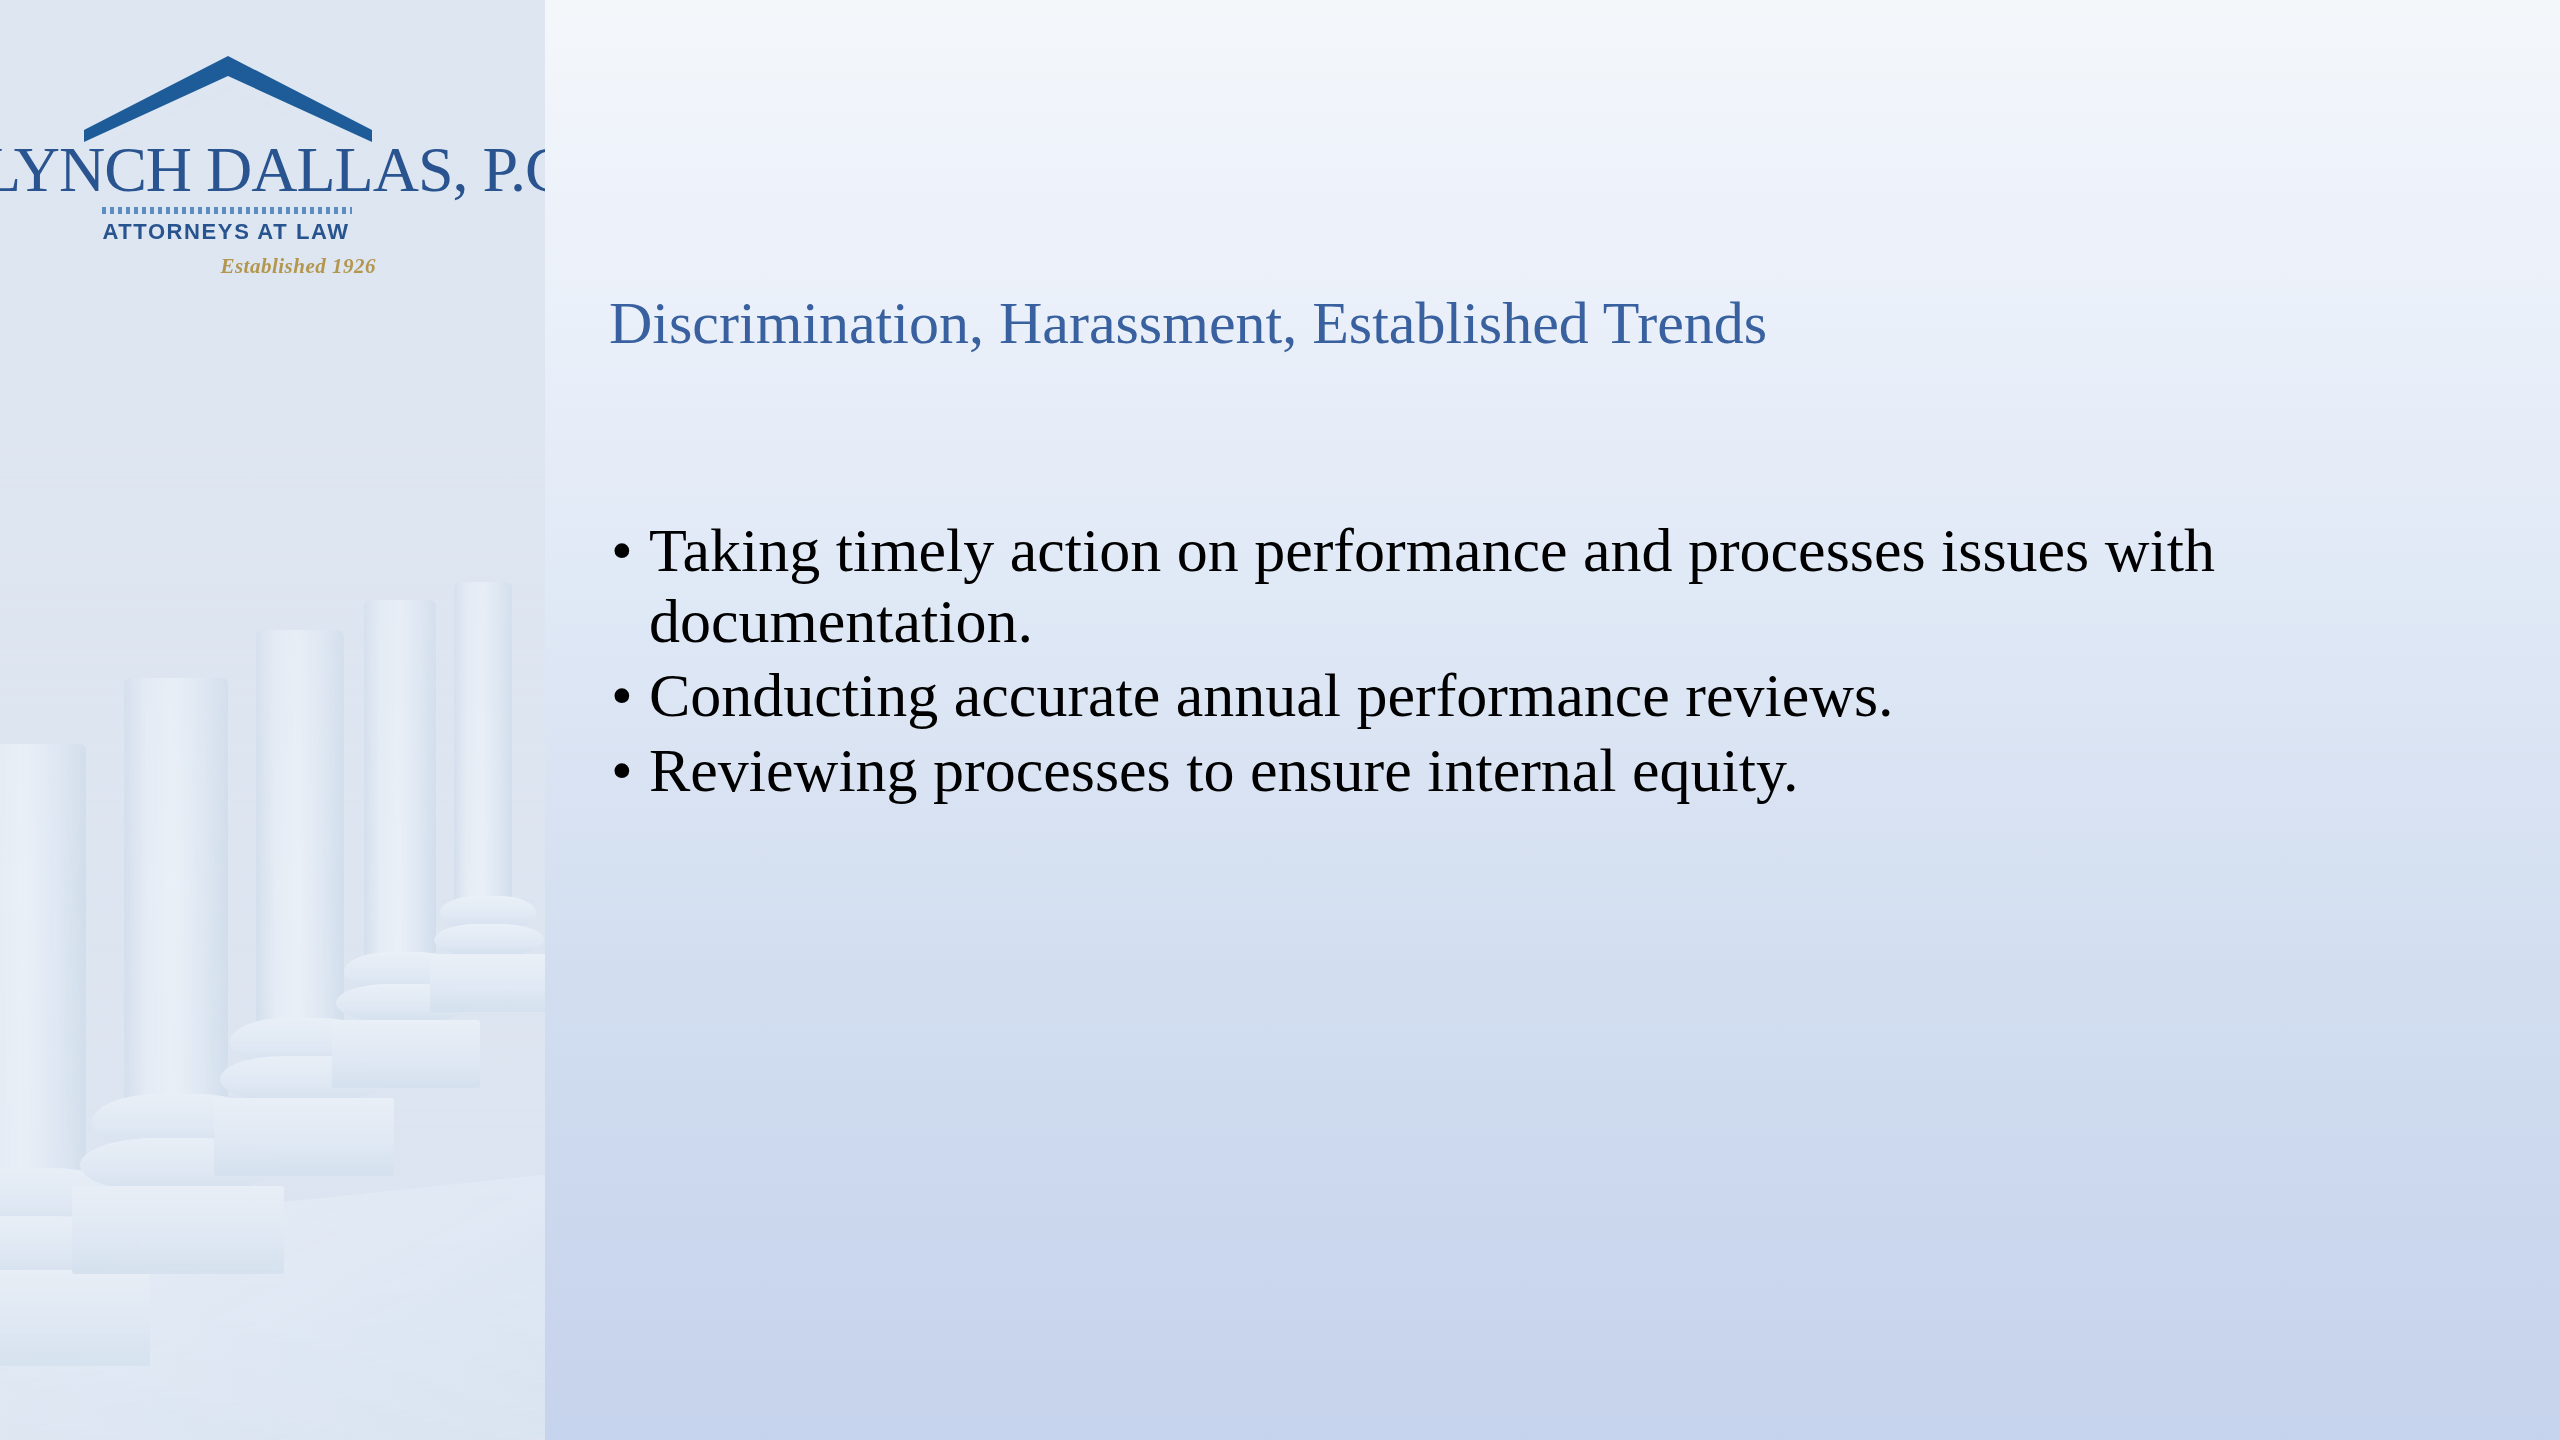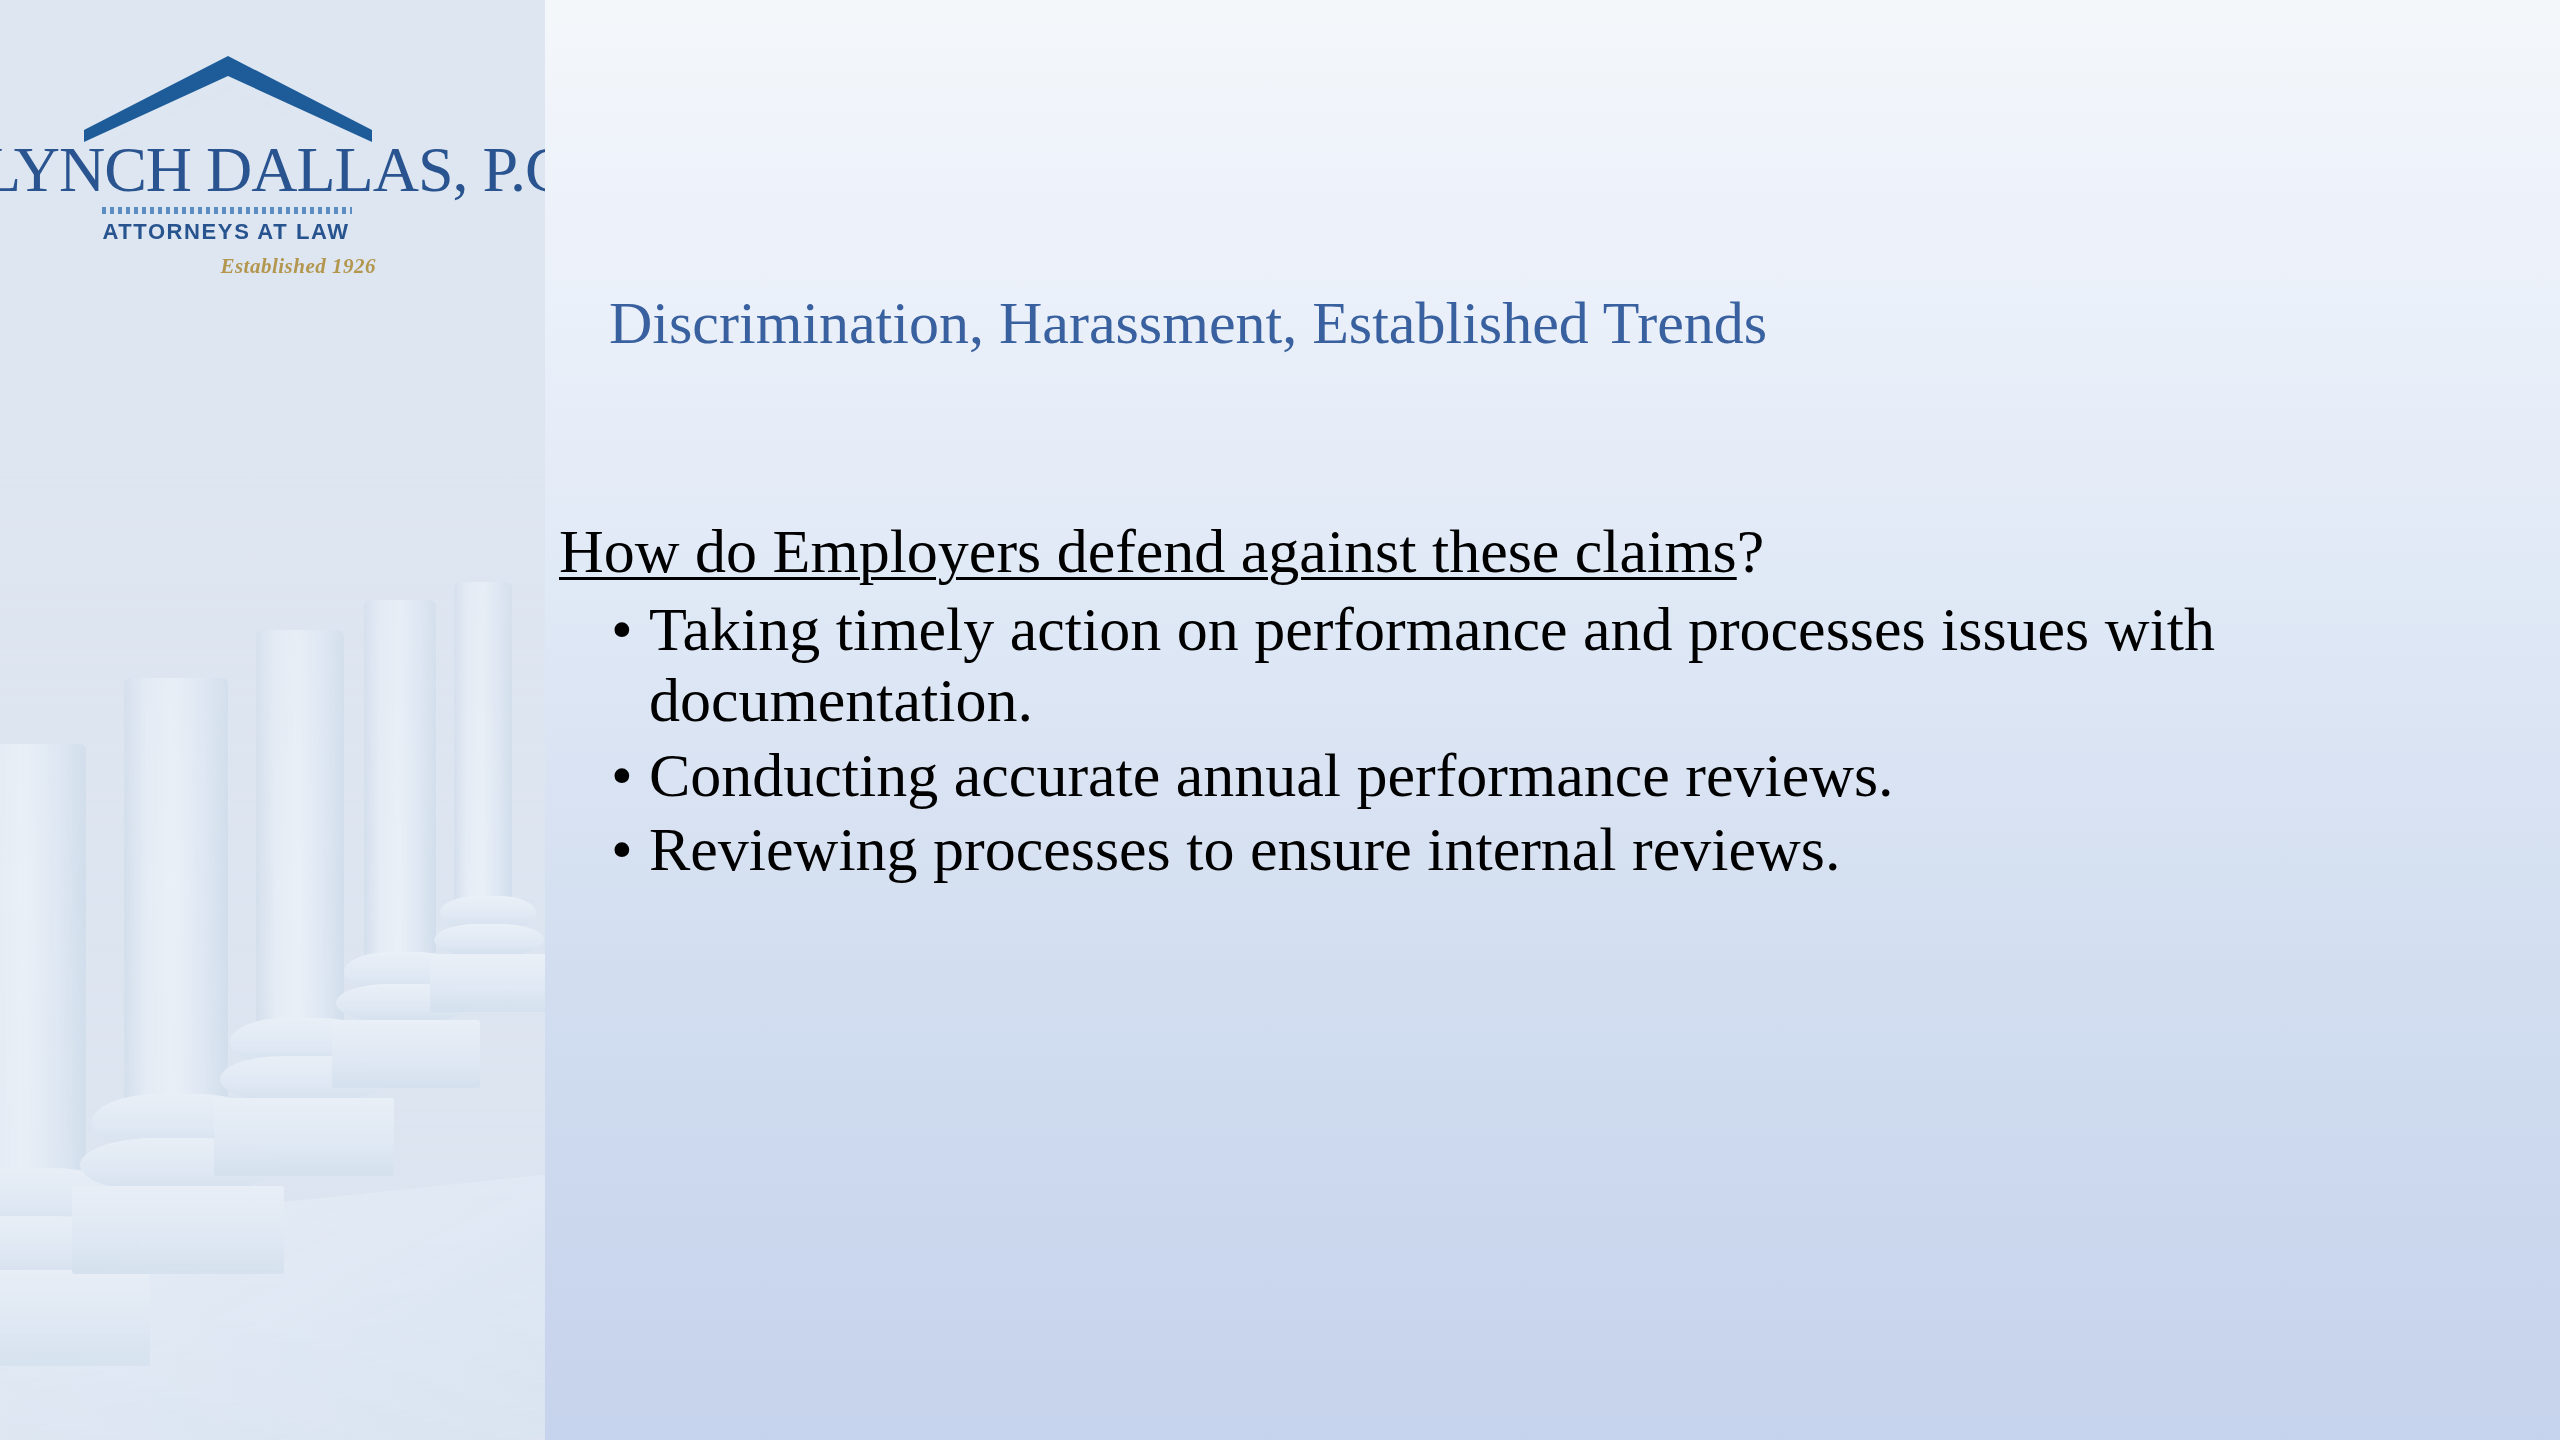--- a/index.html
+++ b/index.html
@@ -306,33 +306,30 @@
     </div>
   </div>
 
   <div id="main">
 
 
     <div id="subtitle">Discrimination, Harassment, Established Trends</div>
 
     <div id="body">
 
-      <div id="body-heading">
-        <span class="underlined">How do Employers defend against these claims</span><span>?</span>
-      </div>
 
       <ul id="bullet-list">
         <li>
           <span class="bullet-dot">•</span>
           <span class="bullet-text">Taking timely action on performance and processes issues with documentation.</span>
         </li>
         <li>
           <span class="bullet-dot">•</span>
           <span class="bullet-text">Conducting accurate annual performance reviews.</span>
         </li>
         <li>
           <span class="bullet-dot">•</span>
-          <span class="bullet-text">Reviewing processes to ensure internal reviews.</span>
+          <span class="bullet-text">Reviewing processes to ensure internal equity.</span>
         </li>
       </ul>
     </div>
   </div>
 </div>
 
 </body></html>

